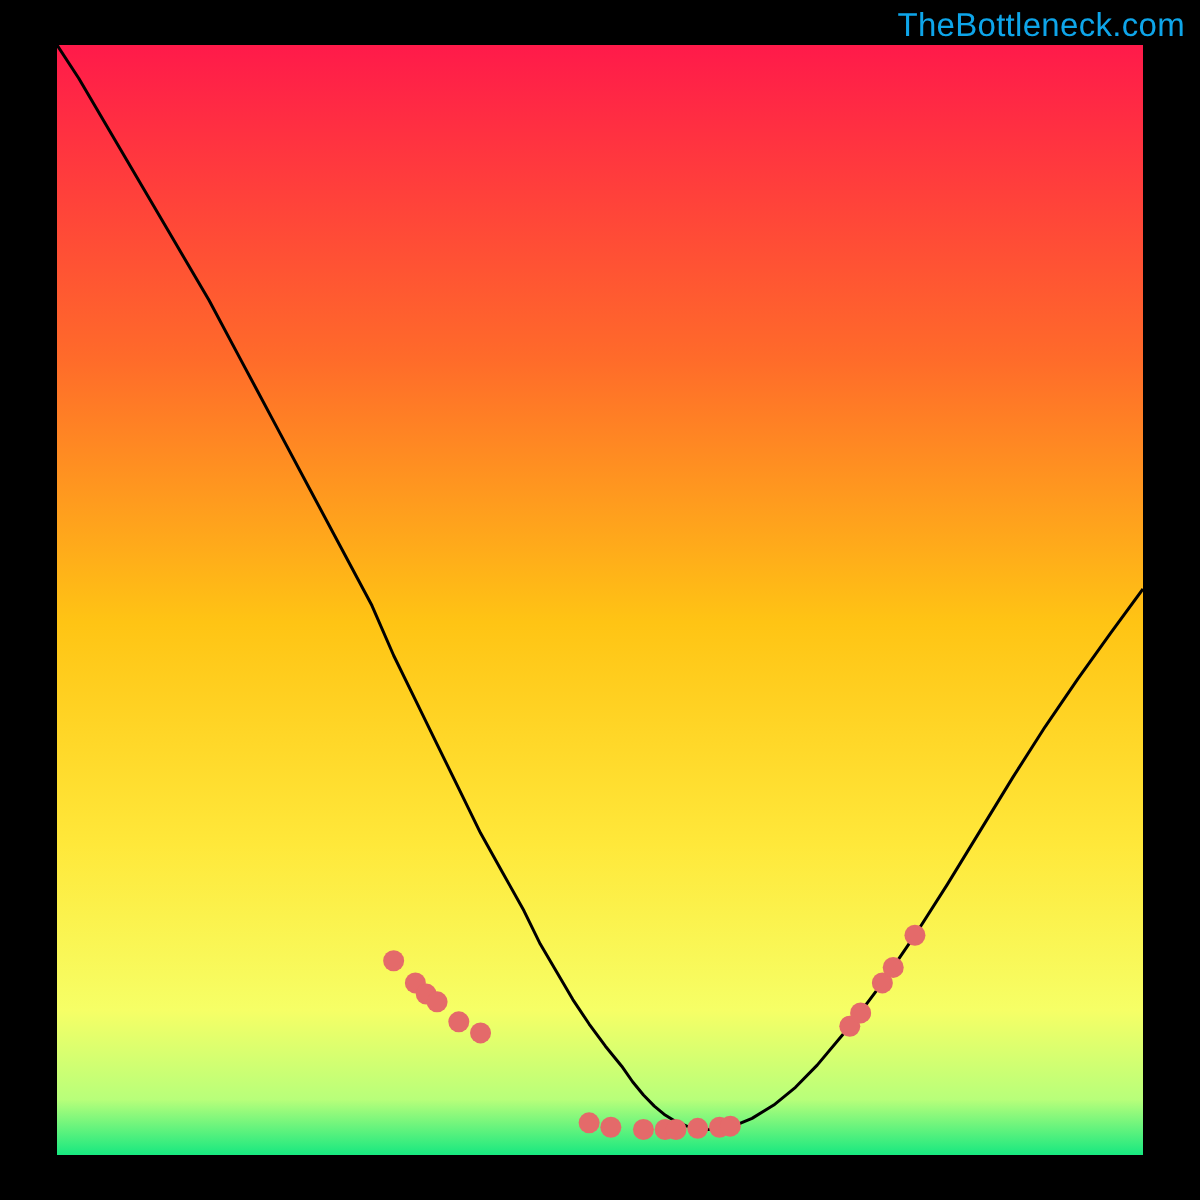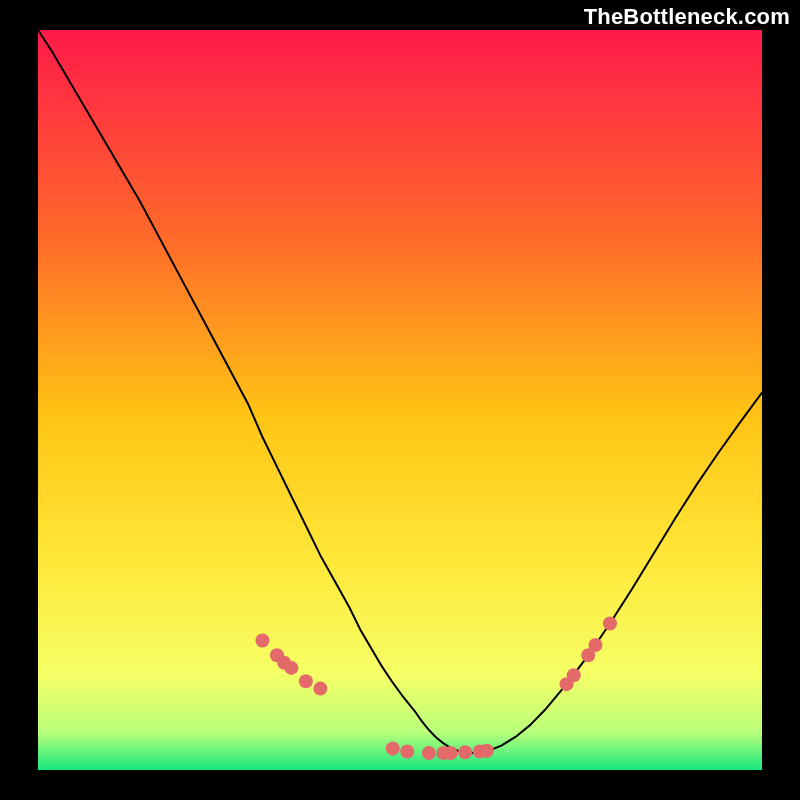--- a/index.html
+++ b/index.html
@@ -14,23 +14,23 @@
   .frame {
     position: relative;
     width: 800px;
     height: 800px;
     background: #000000;
   }
   .watermark {
     position: absolute;
     top: 4px;
     right: 10px;
-    color: #ffffff;
+    color: #0ea5e9;
     font-size: 22px;
-    font-weight: 700;
+    font-weight: 400;
     letter-spacing: 0.2px;
     z-index: 10;
   }
   .plot {
     position: absolute;
     left: 38px;
     top: 30px;
     width: 724px;
     height: 740px;
   }

